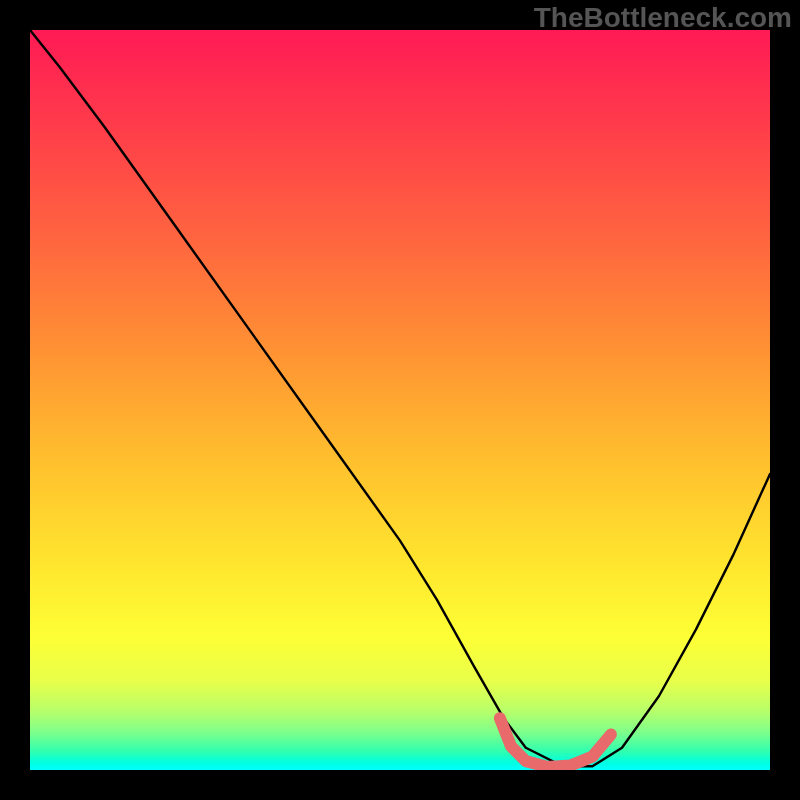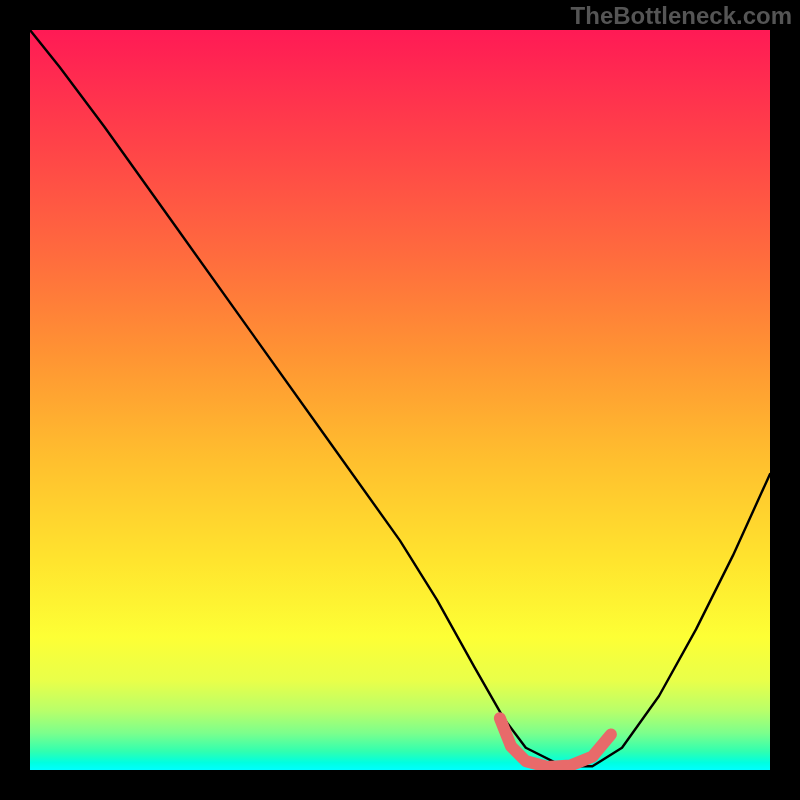--- a/index.html
+++ b/index.html
@@ -8,21 +8,21 @@
     position: relative;
     width: 800px;
     height: 800px;
     background: #000;
   }
   .watermark {
     position: absolute;
     top: 2px;
     right: 8px;
     color: #555;
-    font-size: 24px;
+    font-size: 28px;
     font-weight: bold;
     z-index: 10;
   }
   .plot-area {
     position: absolute;
     left: 30px;
     top: 30px;
     width: 740px;
     height: 740px;
   }

